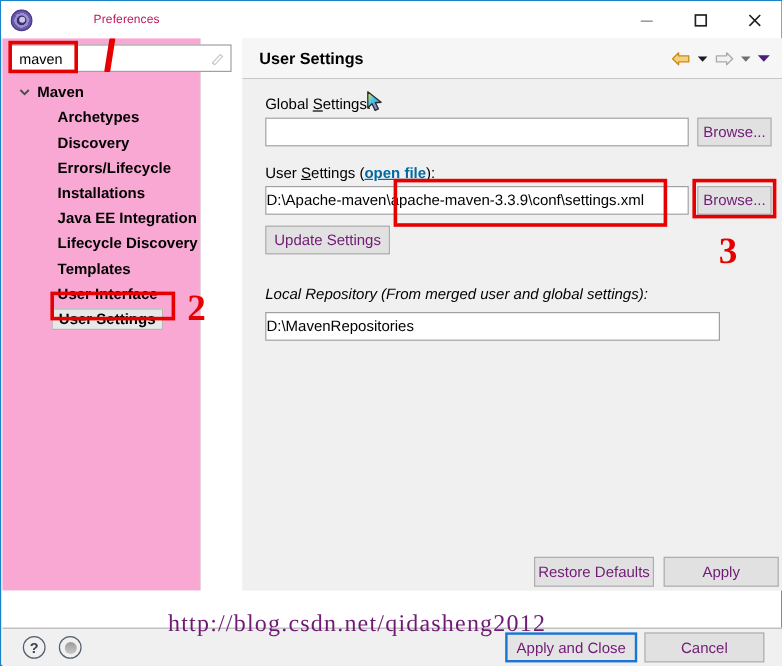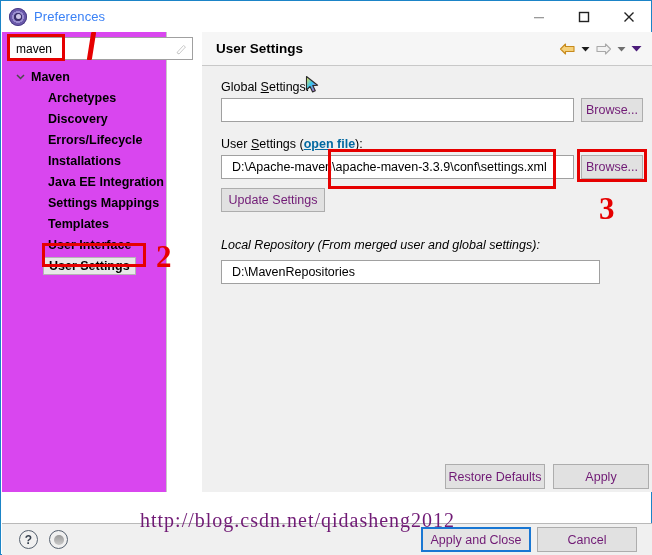--- a/index.html
+++ b/index.html
@@ -38,42 +38,42 @@
   }
   .gear:before{
     content:"";position:absolute;left:5px;top:5px;width:8px;height:8px;
     border-radius:50%;background:#3a2f6b;
   }
   .gear:after{
     content:"";position:absolute;left:6.5px;top:6.5px;width:5px;height:5px;
     border-radius:50%;background:#cdc6e8;
   }
   .title-text{
-    font-size:13px;color:#3b82f6;letter-spacing:.1px;
+    font-size:10px;color:#be185d;letter-spacing:.1px;margin-left:44px;
   }
   .win-btns{
     position:absolute;right:0;top:0;height:31px;display:flex;
   }
   .win-btn{
     width:45px;height:31px;display:flex;align-items:center;justify-content:center;
     font-size:13px;color:#333;
   }
   .wb-min{color:#9a9a9a;font-size:14px;line-height:1px;padding-bottom:6px;}
   .wb-max svg{display:block;}
   .wb-close svg{display:block;}
 
   
   .content{
     position:absolute;left:1px;top:31px;width:650px;height:491px;
   }
 
   
   .sidebar{
     position:absolute;left:0;top:0;width:165px;height:460px;
-    background:#d946ef;
+    background:#f9a8d4;
     border-right:1px solid #c8c8c8;
     box-sizing:border-box;
   }
   .filter-row{
     position:absolute;left:6px;top:5px;width:185px;height:23px;
     border:1px solid #a0a0a0;box-sizing:border-box;background:#fff;
     display:flex;align-items:center;
   }
   .filter-input{
     border:0;outline:0;background:transparent;
@@ -134,21 +134,21 @@
   }
   .lbl{
     position:absolute;font-size:12.5px;color:#000;white-space:nowrap;
   }
   .lbl u{text-decoration:underline;}
   .link{color:#0369a1;text-decoration:underline;font-weight:bold;}
   .txtfield{
     position:absolute;
     border:1px solid #a0a0a0;background:#ffffff;box-sizing:border-box;
     font-family:"Liberation Sans", sans-serif;font-size:12.5px;
-    color:#000;padding:0 10px;outline:none;height:24px;line-height:22px;
+    color:#000;padding:0 0;outline:none;height:24px;line-height:22px;
   }
   .btn{
     position:absolute;
     border:1px solid #adadad;background:#e1e1e1;box-sizing:border-box;
     font-family:"Liberation Sans", sans-serif;font-size:12.5px;
     color:#701a75;text-align:center;cursor:default;
     display:flex;align-items:center;justify-content:center;
   }
 
   
@@ -270,21 +270,21 @@
         <div class="tree-row child">
           <span>Errors/Lifecycle</span>
         </div>
         <div class="tree-row child">
           <span>Installations</span>
         </div>
         <div class="tree-row child">
           <span>Java EE Integration</span>
         </div>
         <div class="tree-row child">
-          <span>Settings Mappings</span>
+          <span>Lifecycle Discovery</span>
         </div>
         <div class="tree-row child">
           <span>Templates</span>
         </div>
         <div class="tree-row child">
           <span>User Interface</span>
         </div>
         <div class="tree-row">
           <span class="sel-item">User Settings</span>
         </div>

